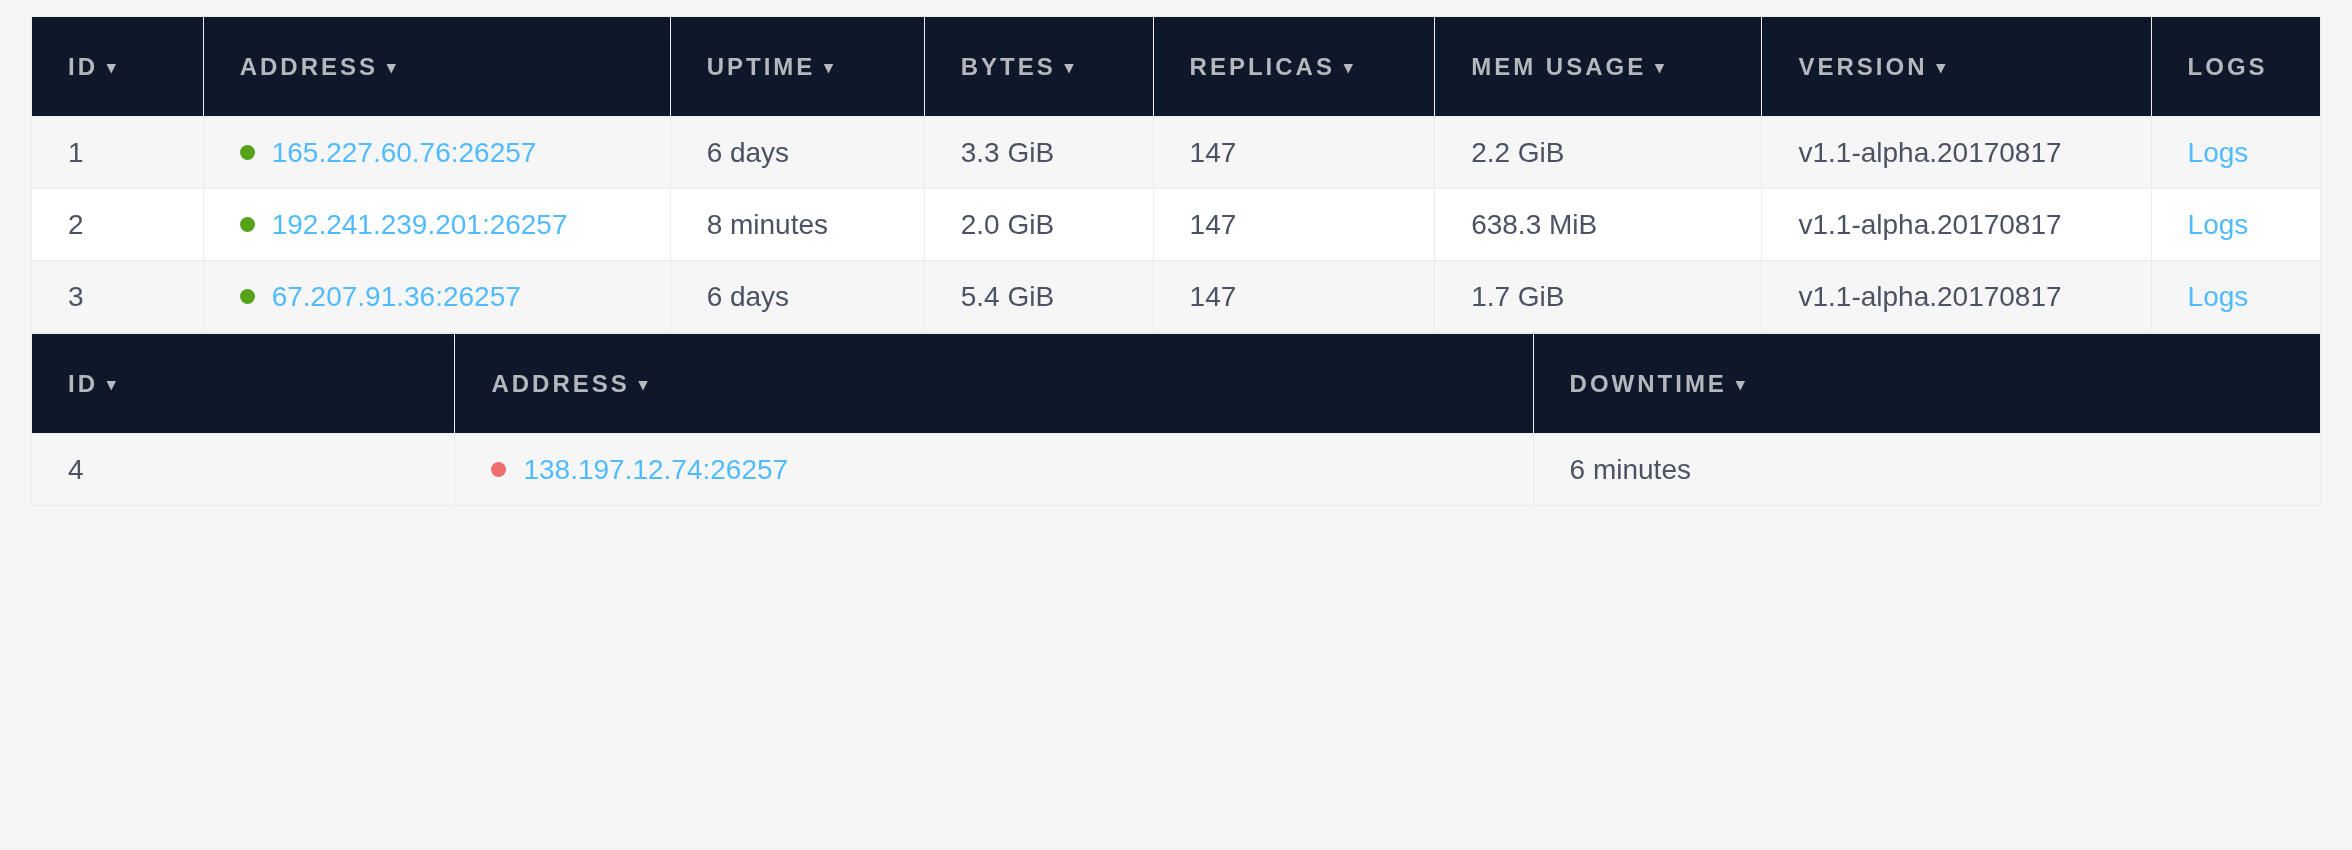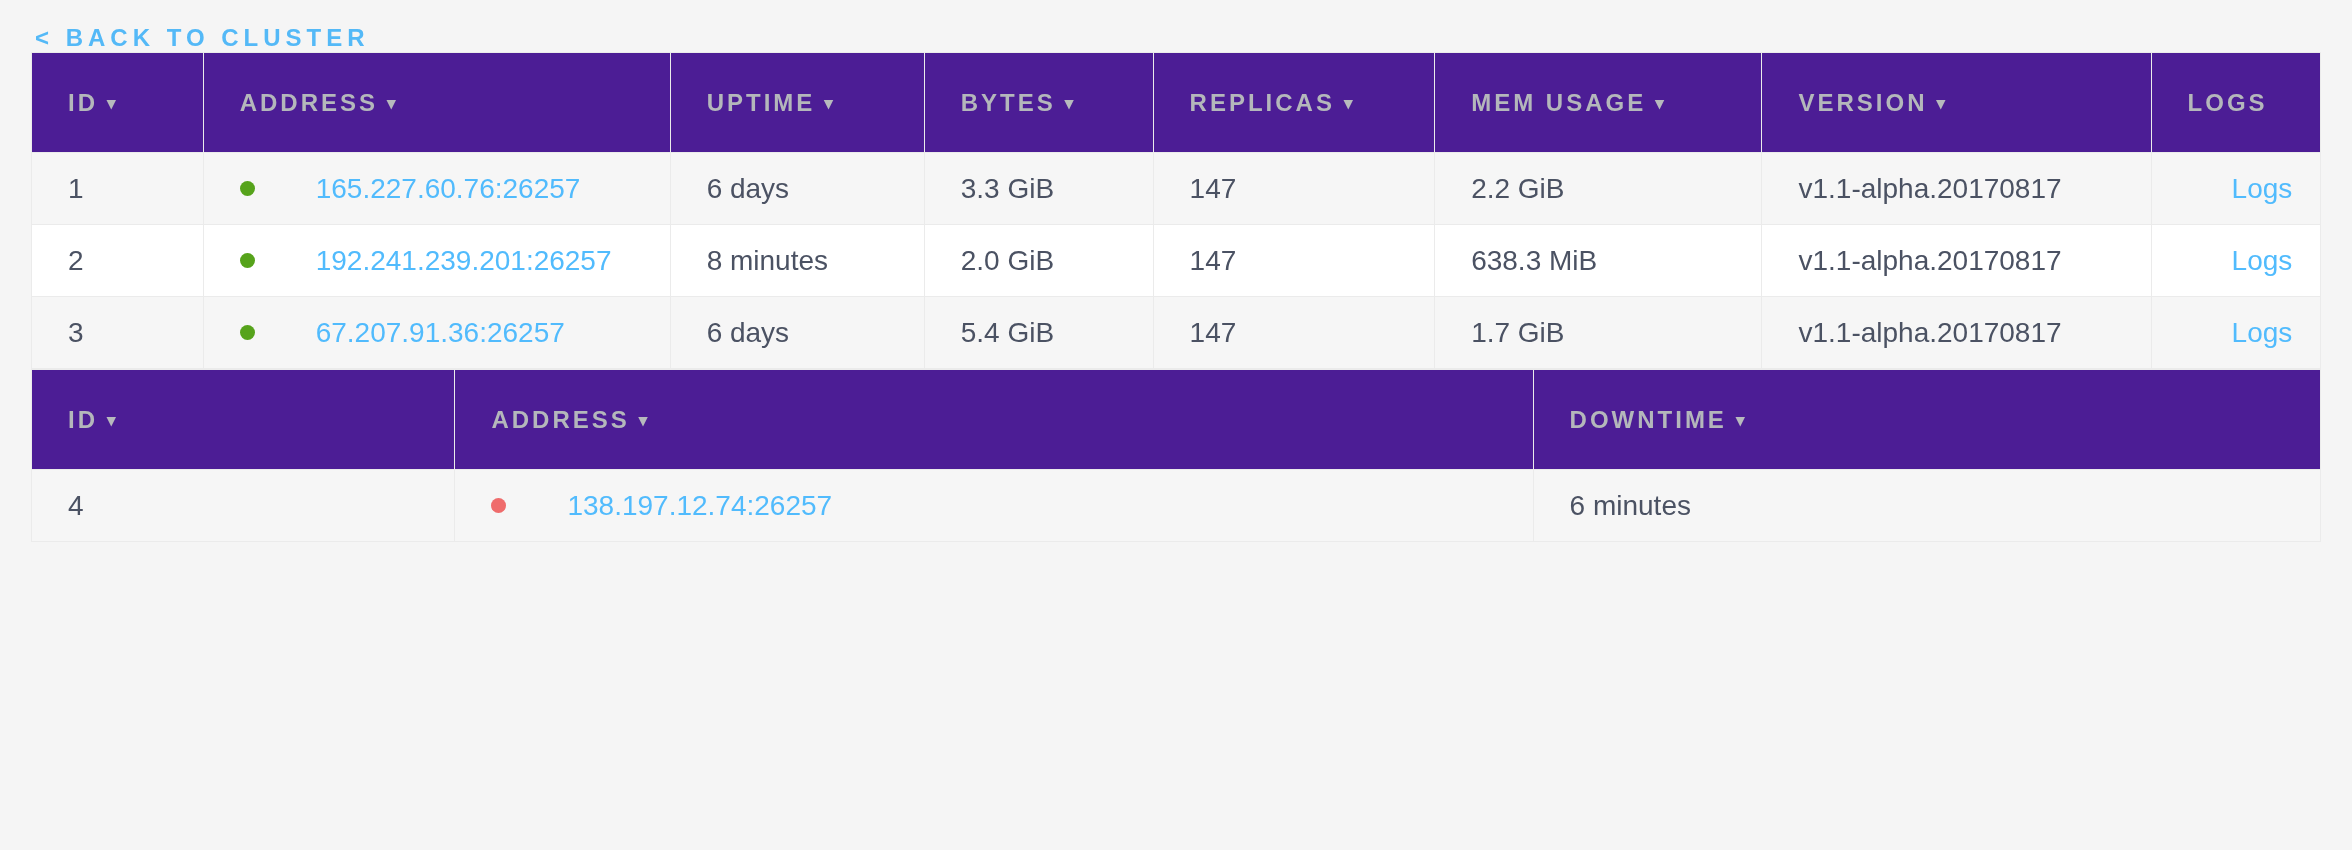--- a/index.html
+++ b/index.html
@@ -47,21 +47,21 @@
     vertical-align: middle;
     white-space: nowrap;
     overflow: hidden;
   }
   .nodes-table th {
     height: 100px;
     font-size: 24px;
     font-weight: bold;
     letter-spacing: 3px;
     color: #b4b7bb;
-    background: #4c1d95;
+    background: #0f172a;
     cursor: pointer;
   }
   .nodes-table td {
     height: 72px;
     font-size: 28px;
     color: #4b5263;
   }
   .nodes-table tbody tr:nth-child(odd) { background: #f6f6f6; }
   .nodes-table tbody tr:nth-child(even) { background: #ffffff; }
 
@@ -70,21 +70,20 @@
     color: #b7babd;
     margin-left: 9px;
     position: relative;
     top: -2px;
   }
 
   a.cell-link {
     color: #51bbfd;
     text-decoration: none;
     cursor: pointer;
-    margin-left: 44px;
   }
 
   .dot {
     display: inline-block;
     width: 15px; height: 15px;
     border-radius: 50%;
     margin-right: 17px;
     vertical-align: middle;
     position: relative;
     top: -2px;
@@ -105,21 +104,20 @@
   
   .dt-id       { width: 18.5%; }
   .dt-address  { width: 47.1%; }
   .dt-downtime { width: 34.4%; }
 </style>
 </head>
 <body>
 
 <div class="page">
 
-  <a class="back-link" href="#">&lt; BACK TO CLUSTER</a>
 
 
   <table class="nodes-table">
     <thead>
       <tr>
         <th class="lt-id">
           <span>ID</span><span class="th-arrow">▾</span>
         </th>
         <th class="lt-address">
           <span>ADDRESS</span><span class="th-arrow">▾</span>

